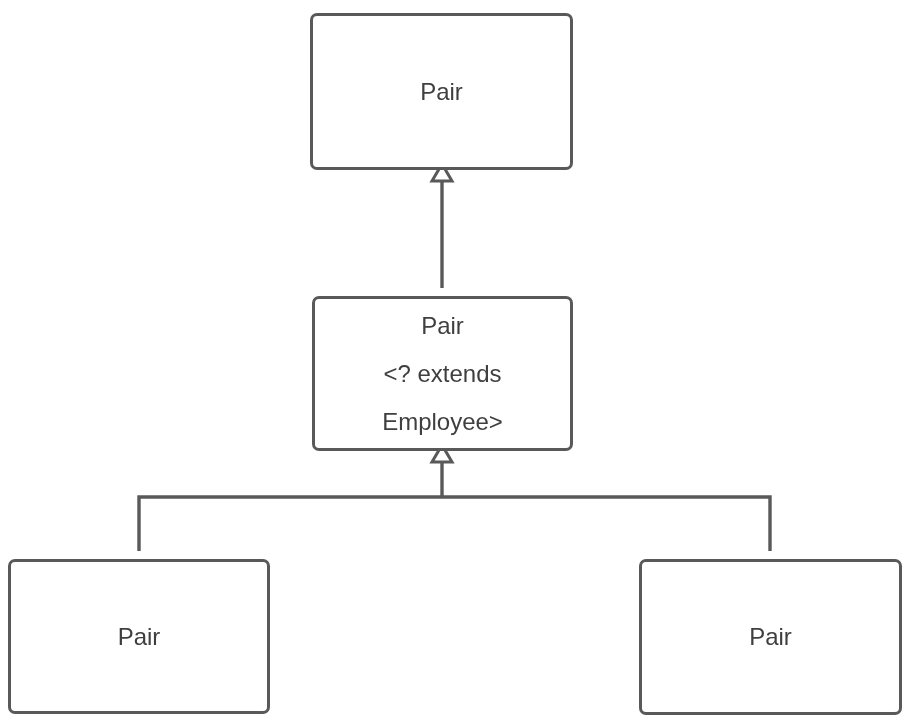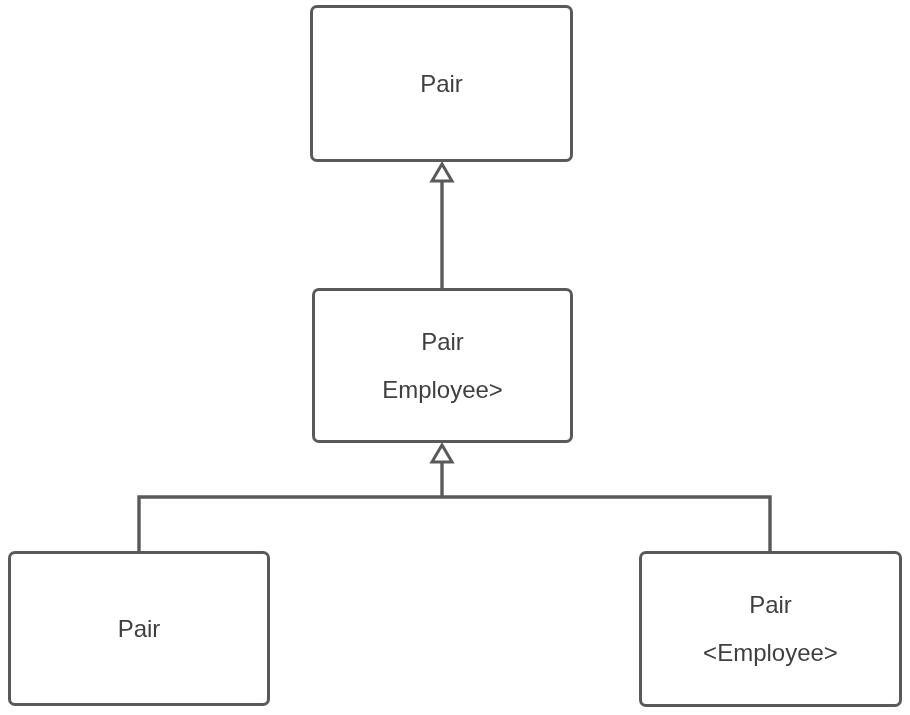--- a/index.html
+++ b/index.html
@@ -44,20 +44,21 @@
     border: 3px solid var(--line-color);
     border-radius: 7px;
     display: flex;
     flex-direction: column;
     align-items: center;
     justify-content: center;
     text-align: center;
     color: var(--text-color);
     font-size: 24px;
     line-height: 48px;
+    margin-top: 8px;
   }
   .node-line {
     display: block;
     white-space: nowrap;
   }
   #node-pair-raw          { left: 310px; top: 5px;   width: 263px; height: 157px; }
   #node-pair-extends      { left: 312px; top: 288px; width: 261px; height: 155px; }
   #node-pair-manager      { left: 8px;   top: 551px; width: 262px; height: 155px; }
   #node-pair-employee     { left: 639px; top: 551px; width: 263px; height: 156px; }
 </style>
@@ -82,25 +83,25 @@
       <polygon class="arrow-head" points="442,445 432,462 452,462"></polygon>
     </g>
   </svg>
 
   <div class="node" id="node-pair-raw">
     <span class="node-line">Pair</span>
   </div>
 
   <div class="node" id="node-pair-extends">
     <span class="node-line">Pair</span>
+    <span class="node-line">&lt;? extends</span>
     <span class="node-line">Employee&gt;</span>
   </div>
 
   <div class="node" id="node-pair-manager">
     <span class="node-line">Pair</span>
   </div>
 
   <div class="node" id="node-pair-employee">
     <span class="node-line">Pair</span>
-    <span class="node-line">&lt;Employee&gt;</span>
   </div>
 
 </div>
 
 </body></html>

